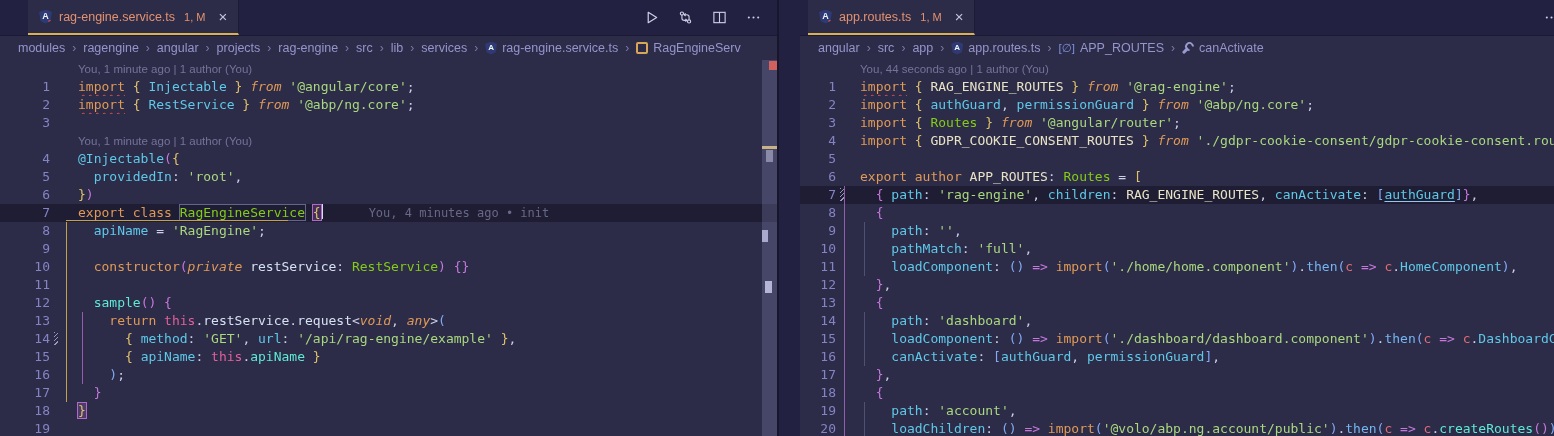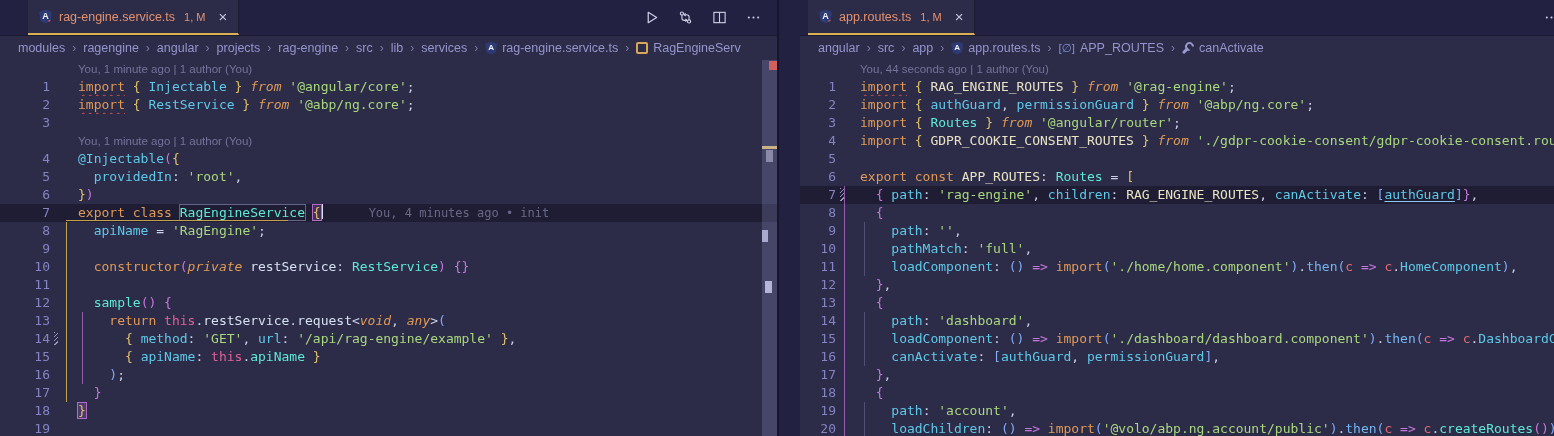--- a/index.html
+++ b/index.html
@@ -58,21 +58,21 @@
   .pane-r .zig{right:-8px;}
   .code{flex:1;white-space:pre;overflow:hidden;color:#ccd1e8;}
   .pane-l .code{padding-left:16px;}
   .pane-r .code{padding-left:12px;}
   .row.blame .code{font-family:"Liberation Sans",sans-serif;font-size:11.5px;color:#74749a;}
 
   
   .kw{color:#e09a56;} .kwi{color:#e09a56;font-style:italic;}
   .pun{color:#ccd1e8;}
   .b1{color:#e2c36a;} .b2{color:#c678dd;} .b3{color:#82aaf5;}
-  .cy{color:#5fc9e8;text-align:center;} .str{color:#a9d87e;} .typ{color:#5eead4;margin-top:31px;}
+  .cy{color:#5fc9e8;text-align:center;} .str{color:#a9d87e;} .typ{color:#84cc16;margin-top:31px;}
   .cons{color:#e9e3c6;} .th{color:#e0609a;} .par{color:#e06c75;}
   .yf{color:#5eead4;} .fn{color:#d6e2f2;} .bl{color:#74b6f0;}
   .err{text-decoration:underline wavy #e0504a 1px;text-underline-offset:3px;}
   .ul{text-decoration:underline;text-decoration-color:#8fc7f0;text-underline-offset:2px;}
   .hl{outline:1px solid rgba(160,160,210,.55);}
   .match{background:rgba(198,120,221,.22);outline:1px solid #b06ac8;}
   .caret{display:inline-block;width:2px;height:15px;background:#dcdcf0;vertical-align:-2px;}
   .inline-blame{color:#686887;padding-left:46px;}
 
   
@@ -352,21 +352,21 @@
           <div class="row">
             <div class="gut">4</div>
             <div class="code"><span class="kw">import</span><span class="b1"> { </span><span class="cons">GDPR_COOKIE_CONSENT_ROUTES</span><span class="b1"> } </span><span class="kwi">from</span><span class="str"> './gdpr-cookie-consent/gdpr-cookie-consent.routes'</span></div>
           </div>
           <div class="row">
             <div class="gut">5</div>
             <div class="code"></div>
           </div>
           <div class="row">
             <div class="gut">6</div>
-            <div class="code"><span class="kw">export const </span><span class="cons">APP_ROUTES</span><span class="pun">: </span><span class="typ">Routes</span><span class="pun"> = </span><span class="b1">[</span></div>
+            <div class="code"><span class="kw">export author </span><span class="cons">APP_ROUTES</span><span class="pun">: </span><span class="typ">Routes</span><span class="pun"> = </span><span class="b1">[</span></div>
           </div>
           <div class="row cur">
             <div class="gut">7<span class="zig"></span></div>
             <div class="code"><span class="pun">  </span><span class="b2">{ </span><span class="cy">path</span><span class="pun">: </span><span class="str">'rag-engine'</span><span class="pun">, </span><span class="cy">children</span><span class="pun">: </span><span class="cons">RAG_ENGINE_ROUTES</span><span class="pun">, </span><span class="cy">canActivate</span><span class="pun">: </span><span class="b3">[</span><span class="cy ul">authGuard</span><span class="b3">]</span><span class="b2">}</span><span class="pun">,</span></div>
           </div>
           <div class="row">
             <div class="gut">8</div>
             <div class="code"><span class="pun">  </span><span class="b2">{</span></div>
           </div>
           <div class="row">

